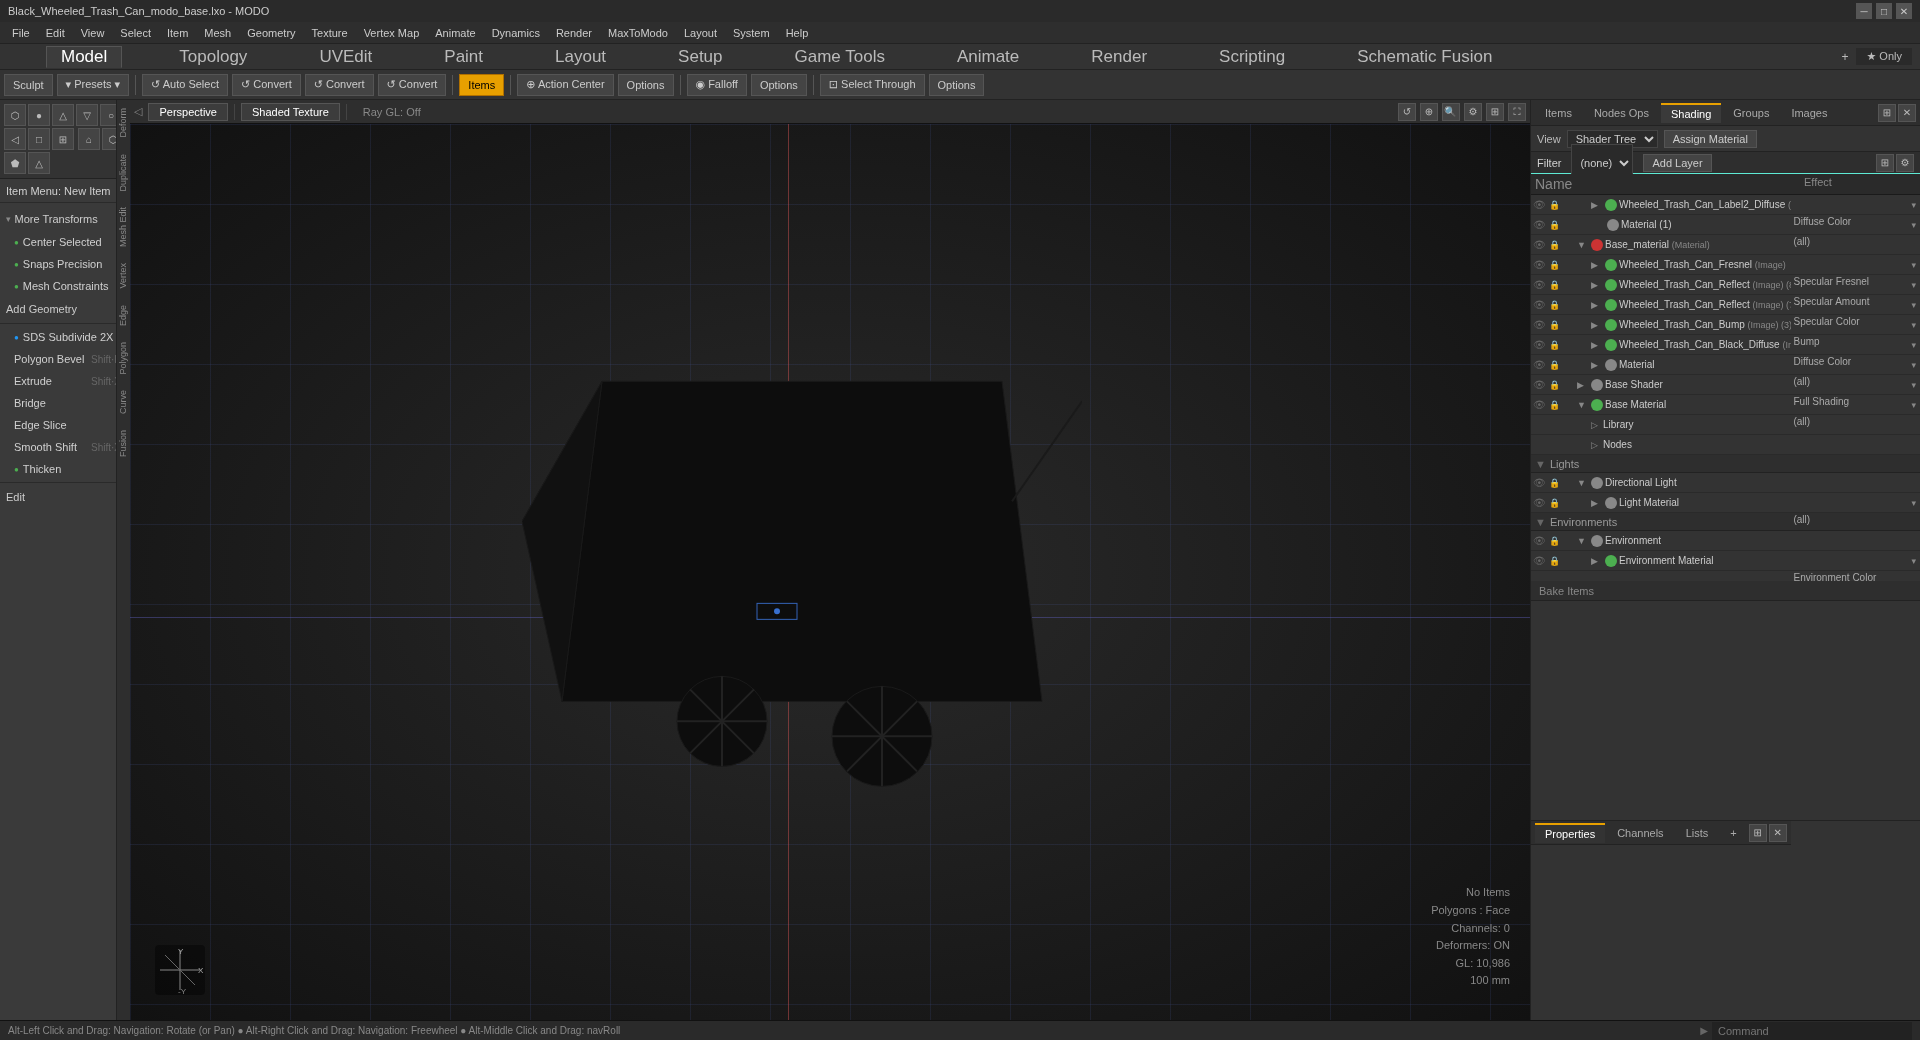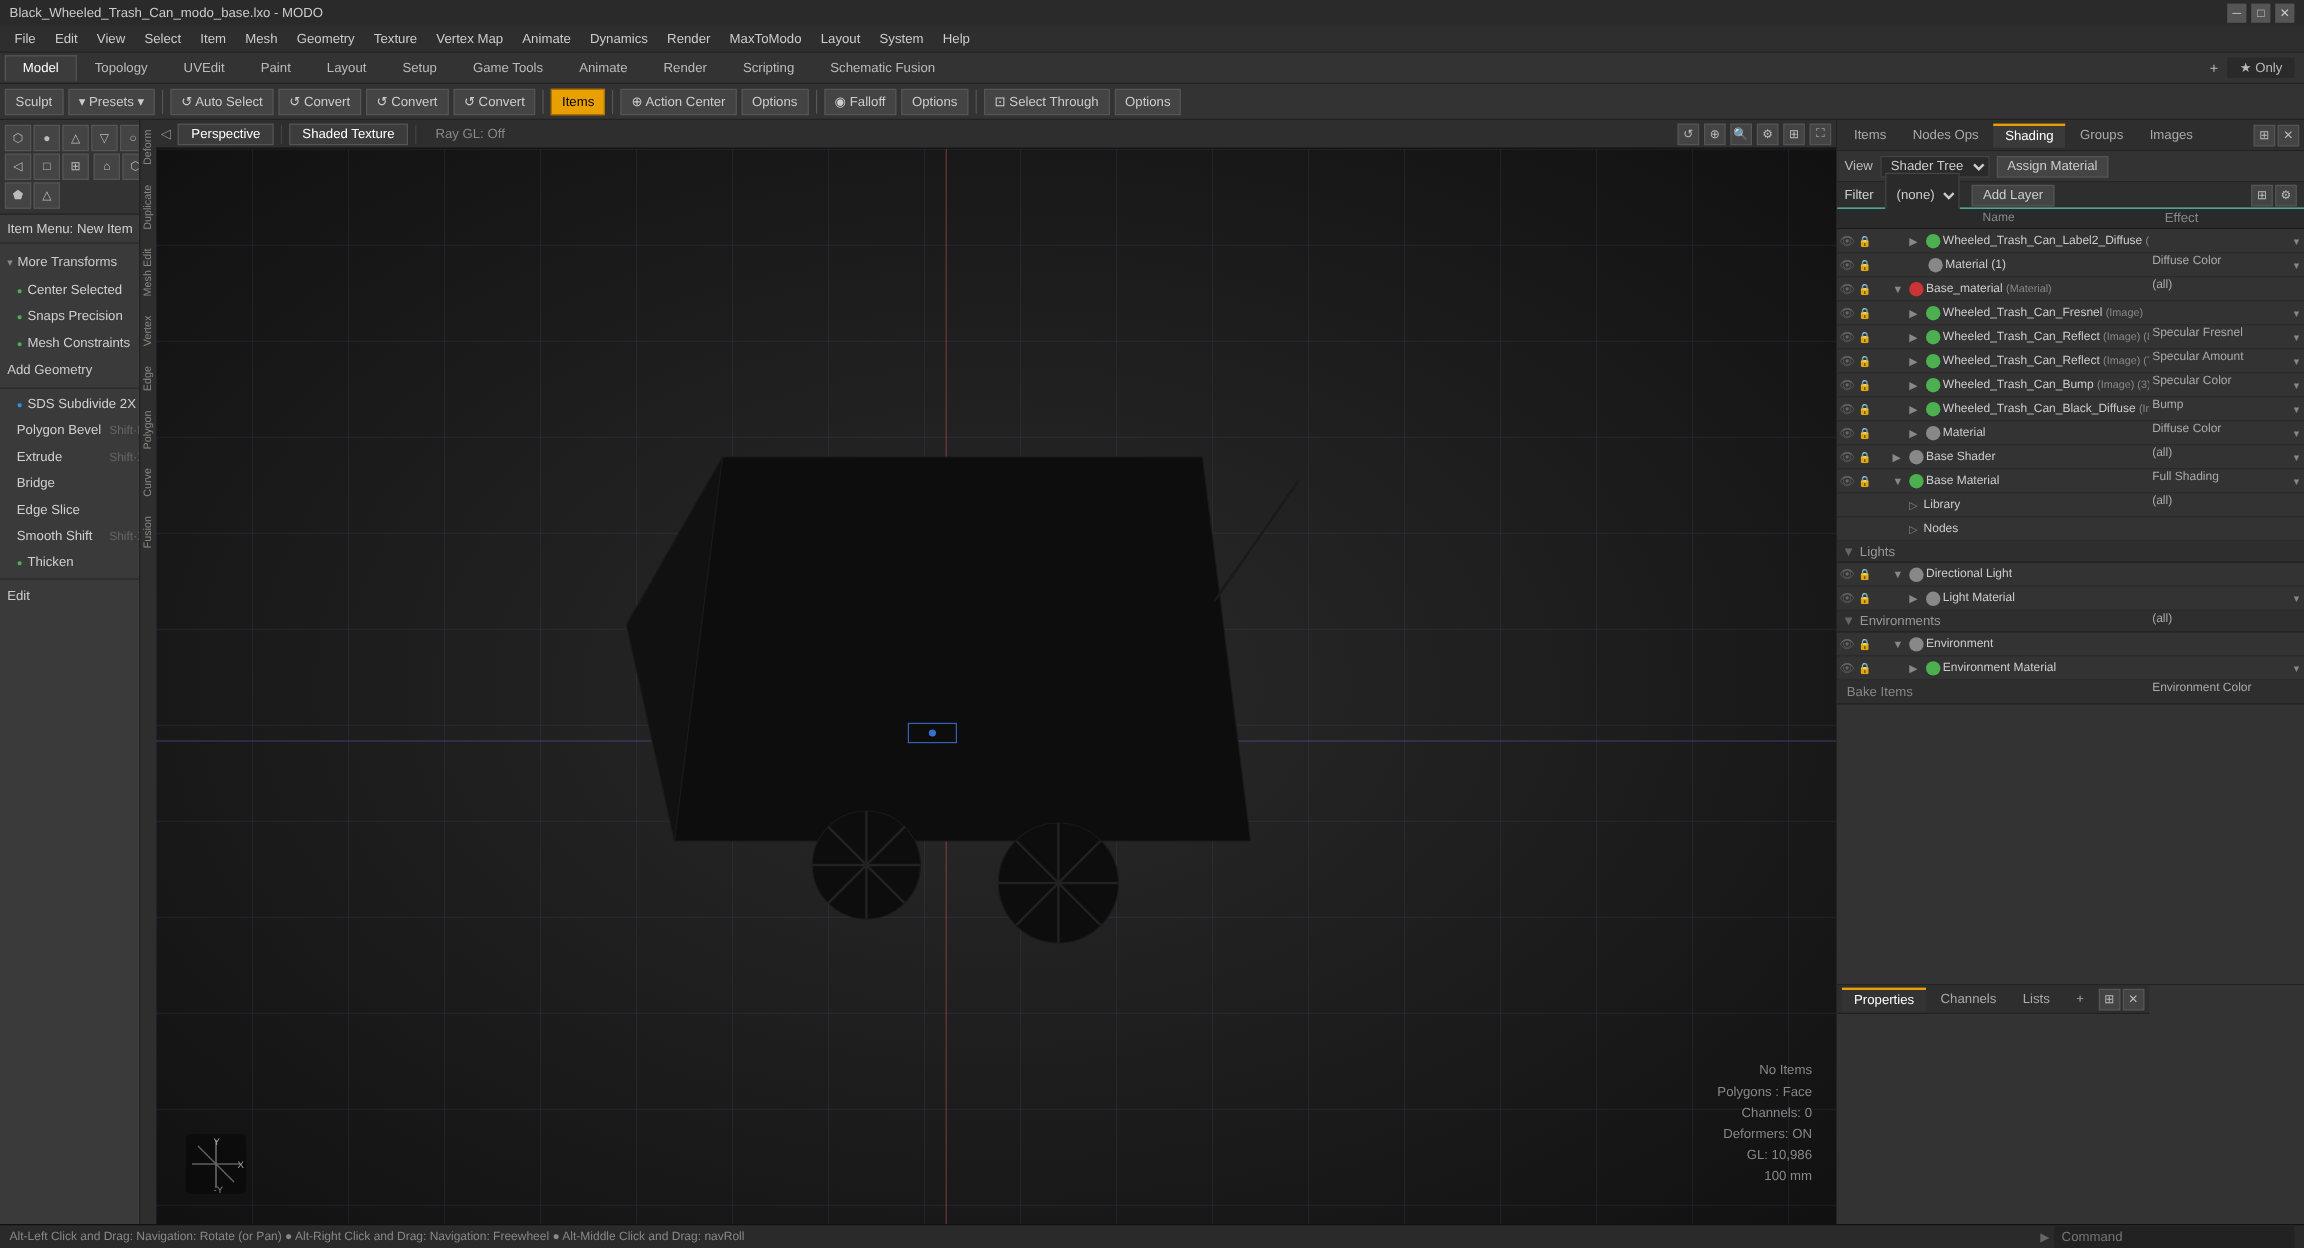--- a/index.html
+++ b/index.html
@@ -52,27 +52,28 @@
     #main-tabs {
       height: 26px;
       background: #333;
       display: flex;
       align-items: center;
       border-bottom: 1px solid #222;
       padding: 0 4px;
     }
     .main-tab {
       padding: 3px 14px;
-      font-size: 11px;
+      font-size: 17px;
       color: #bbb;
       cursor: pointer;
       border: 1px solid transparent;
       height: 22px;
       display: flex;
       align-items: center;
+      margin-left: 42px;
     }
     .main-tab.active {
       background: #3c3c3c;
       color: #fff;
       border-color: #555 #555 #3c3c3c;
     }
     .tab-separator { flex: 1; }
     .tab-extra-btn {
       padding: 2px 8px;
       color: #bbb;
@@ -403,21 +404,21 @@
       color: #ccc;
       font-size: 11px;
       padding: 11px 4px;
     }
     .shader-tree-cols {
       display: flex;
       background: #2a2a2a;
       border-bottom: 1px solid #1a1a1a;
       padding: 2px 0;
     }
-    .stc-name { flex: 1; padding: 0 4px; font-size: 10px; color: #888; text-align: center; }
+    .stc-name { flex: 1; padding: 0 4px; font-size: 14px; color: #888; }
     .stc-effect { width: 120px; padding: 0 4px; font-size: 11px; color: #888; }
 
     #shader-tree-content {
       flex: 1;
       overflow-y: auto;
       background: #333;
     }
     .st-row {
       display: flex;
       align-items: center;
@@ -450,20 +451,21 @@
     
     .bake-items-row {
       height: 20px;
       display: flex;
       align-items: center;
       padding: 0 8px;
       background: #2e2e2e;
       border-bottom: 1px solid #222;
       font-size: 11px;
       color: #888;
+      margin-top: 10px;
     }
 
     
     #bottom-properties {
       height: 200px;
       background: #333;
       border-top: 1px solid #222;
       display: flex;
     }
     #bp-tabs {

